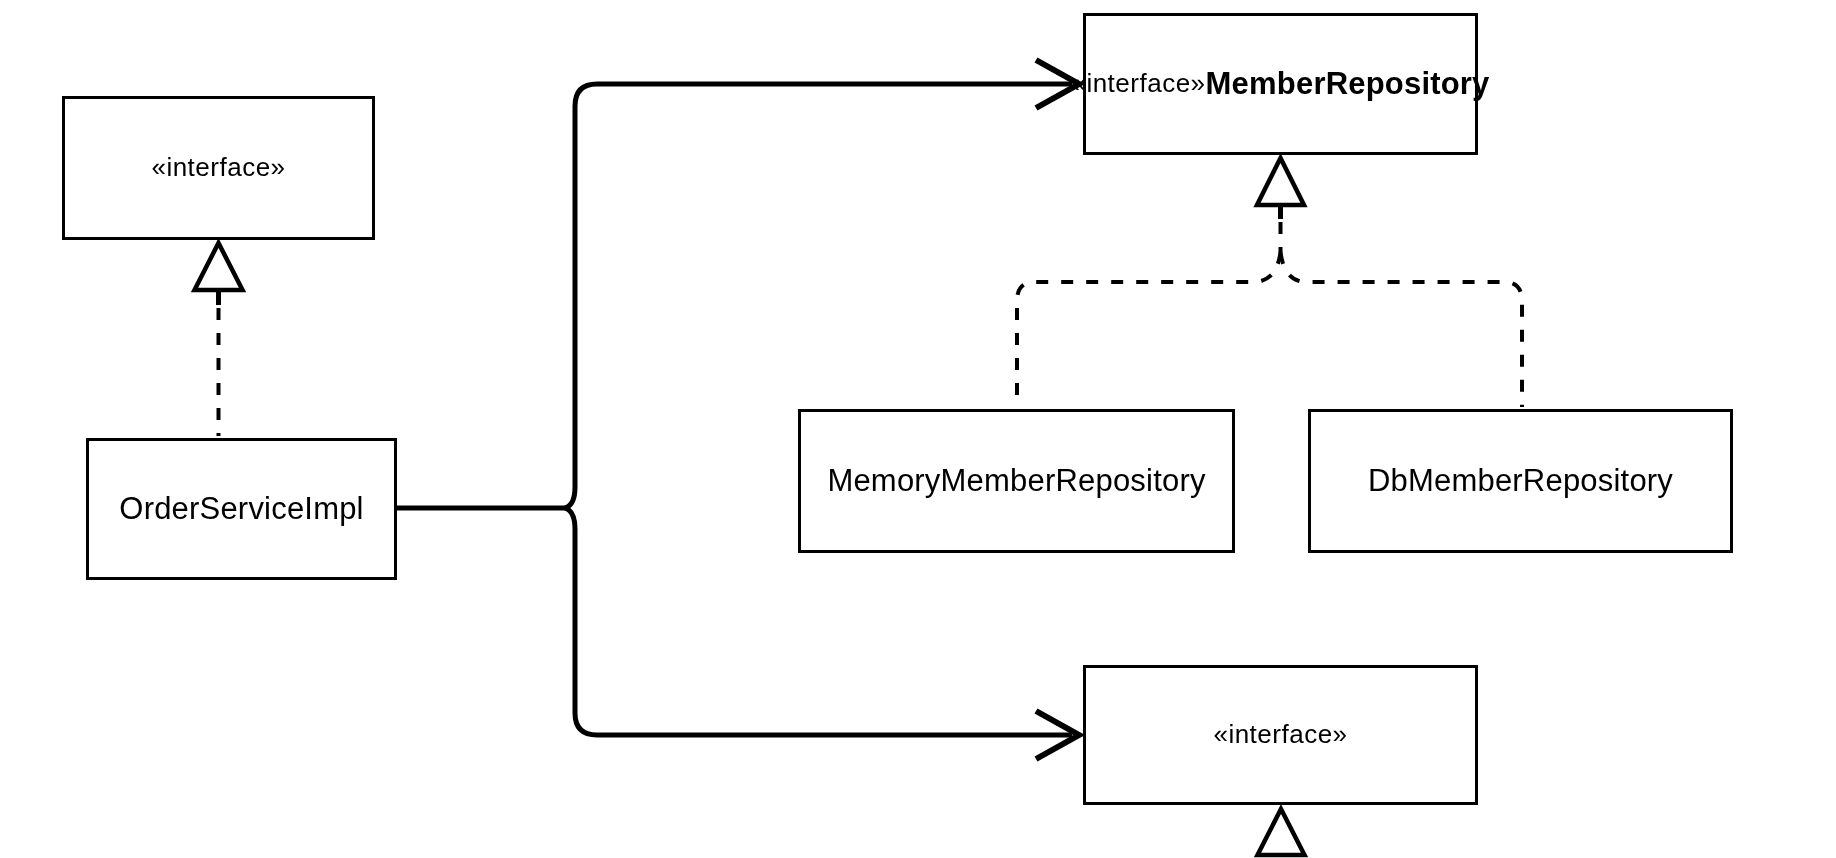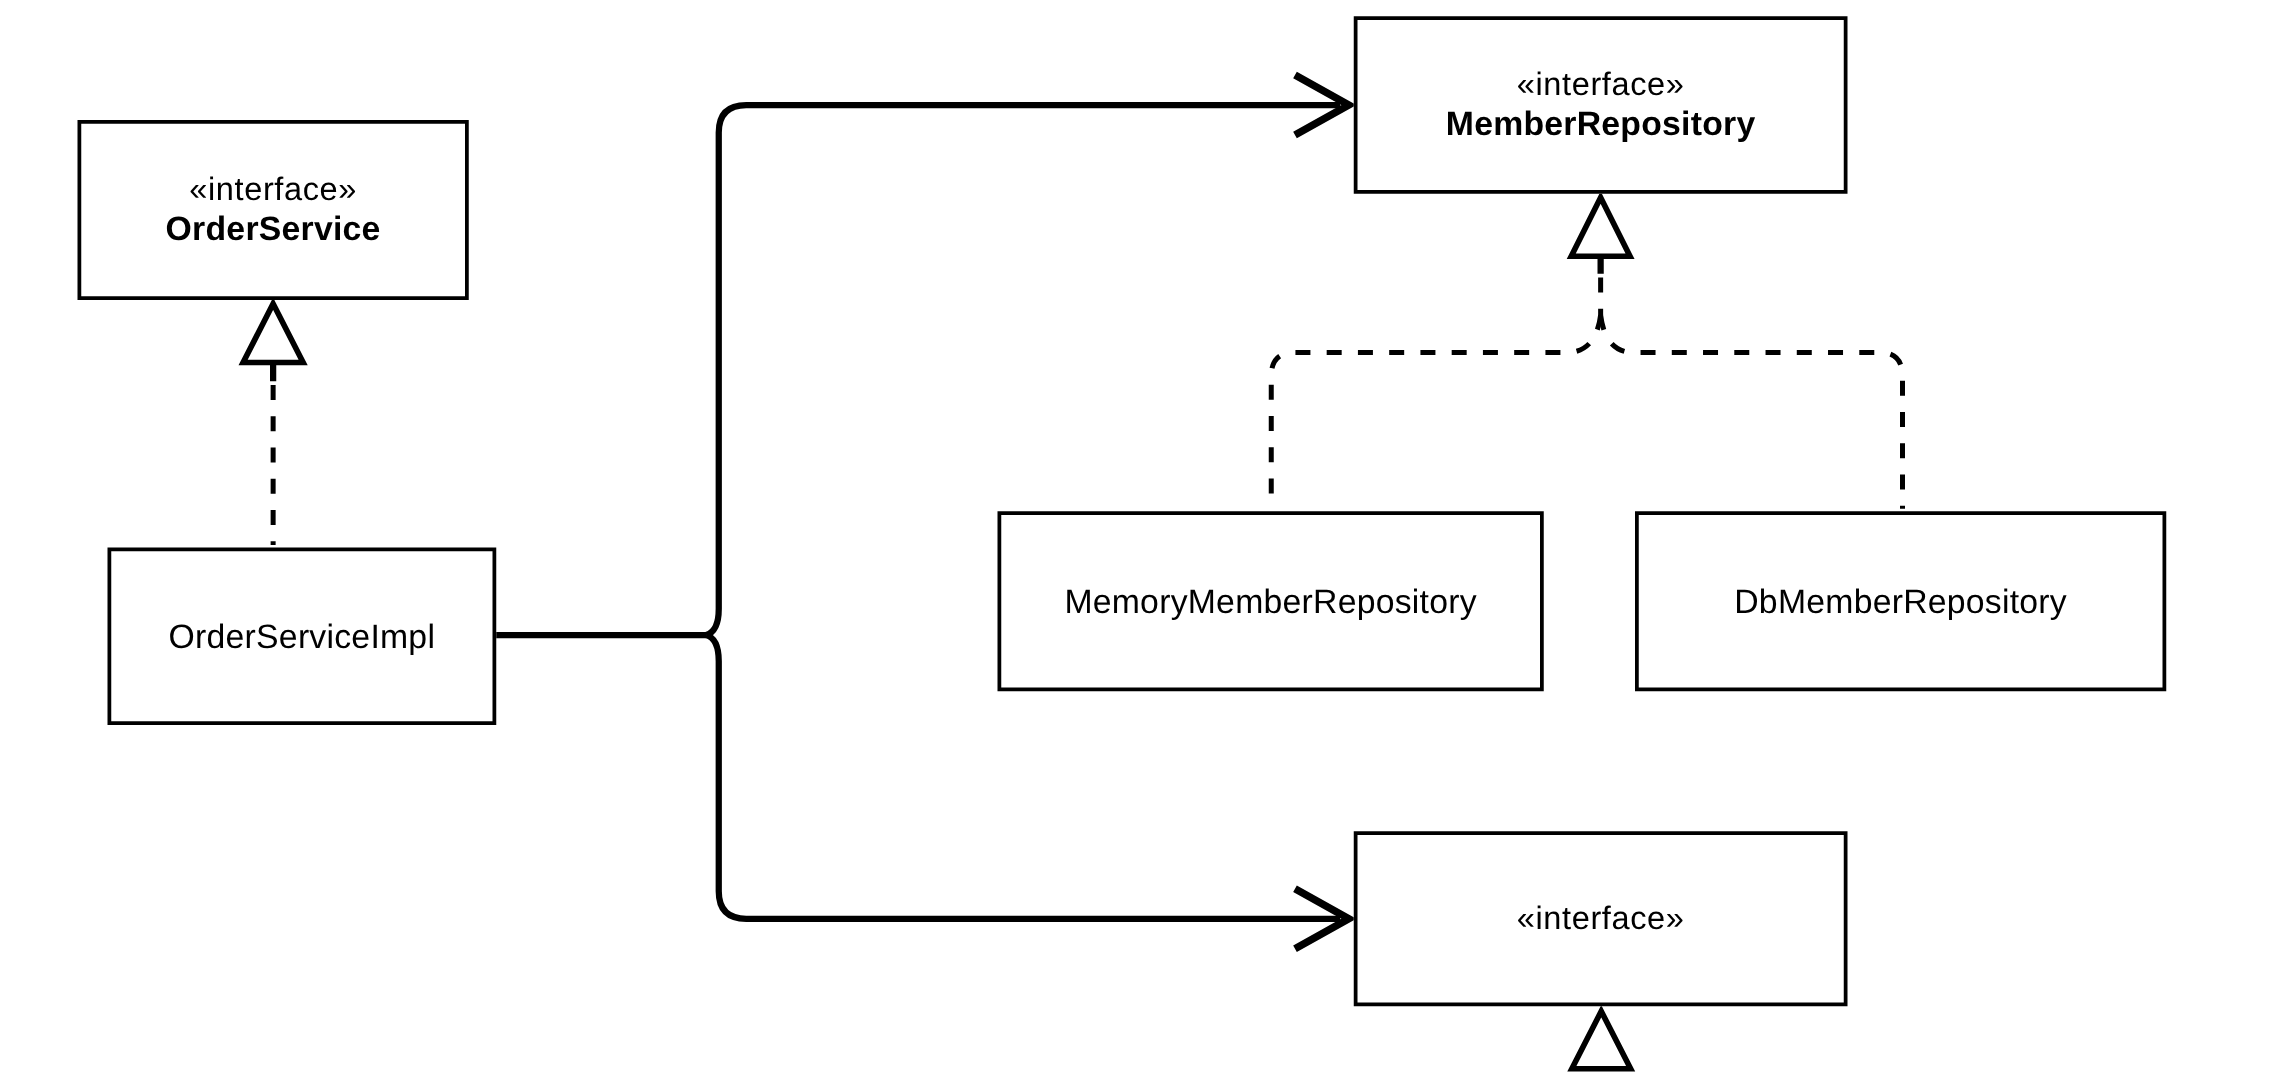--- a/index.html
+++ b/index.html
@@ -15,33 +15,33 @@
     font-family:"Liberation Sans","DejaVu Sans",sans-serif;
     color:var(--ink);
   }
   #edges{position:absolute;left:0;top:0;width:1836px;height:858px;}
   .class-box{
     position:absolute;
     box-sizing:border-box;
     border:3px solid var(--ink);
     background:var(--paper);
     display:flex;
-    flex-direction:column;
+    flex-direction:row;
     align-items:center;
     justify-content:center;
     text-align:center;
     line-height:1.22;
   }
   .stereotype{
     font-size:26px;
     font-weight:400;
     letter-spacing:0.5px;
   }
   .class-name{
-    font-size:27px;
+    font-size:31px;
     font-weight:700;
     letter-spacing:0.2px;
   }
   .impl .class-name{
     font-weight:400;
   }
   
   #box-order-service          {left:62px;  top:96px;  width:313px; height:144px;}
   #box-order-service-impl     {left:62px;  top:438px; width:311px; height:142px;margin-left:24px;}
   #box-member-repository      {left:1083px;top:13px;  width:395px; height:142px;}
@@ -84,21 +84,20 @@
       <path class="hollow-triangle" d="M 1280.5 158 L 1304 205 L 1257 205 Z"></path>
     </g>
 
     <g>
       <path class="hollow-triangle" d="M 1281 809 L 1304.5 855 L 1257.5 855 Z"></path>
     </g>
   </svg>
 
   <div class="class-box" id="box-order-service">
     <div class="stereotype">«interface»</div>
-    <div class="class-name">OrderService</div>
   </div>
 
   <div class="class-box impl" id="box-order-service-impl">
     <div class="class-name">OrderServiceImpl</div>
   </div>
 
   <div class="class-box" id="box-member-repository">
     <div class="stereotype">«interface»</div>
     <div class="class-name">MemberRepository</div>
   </div>

